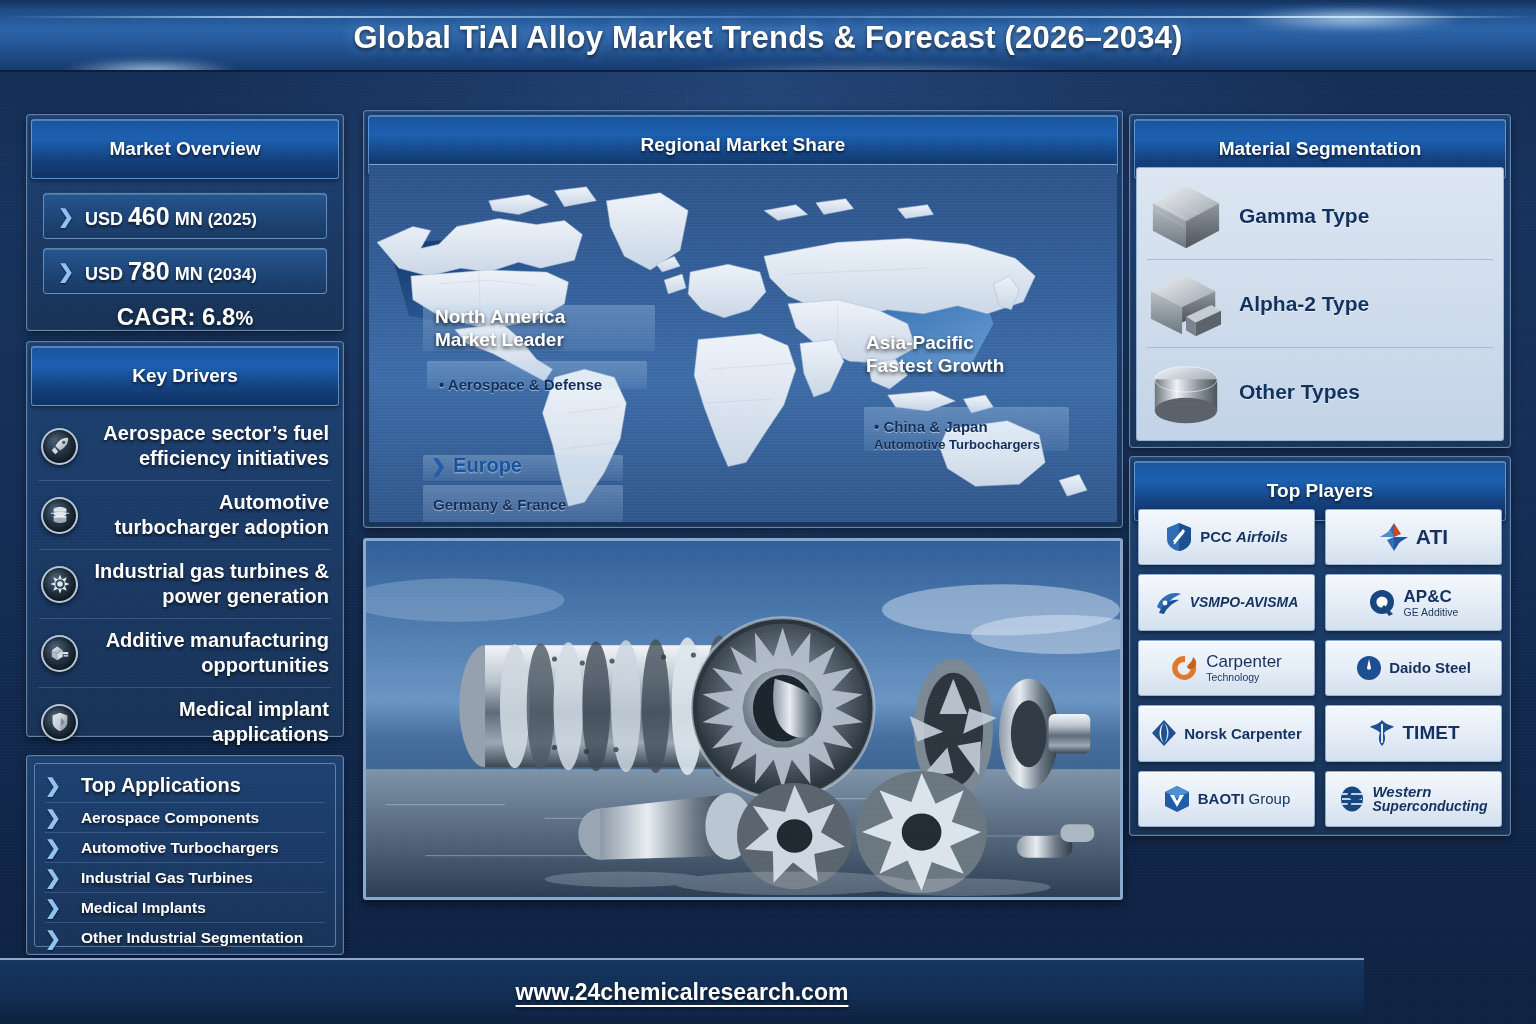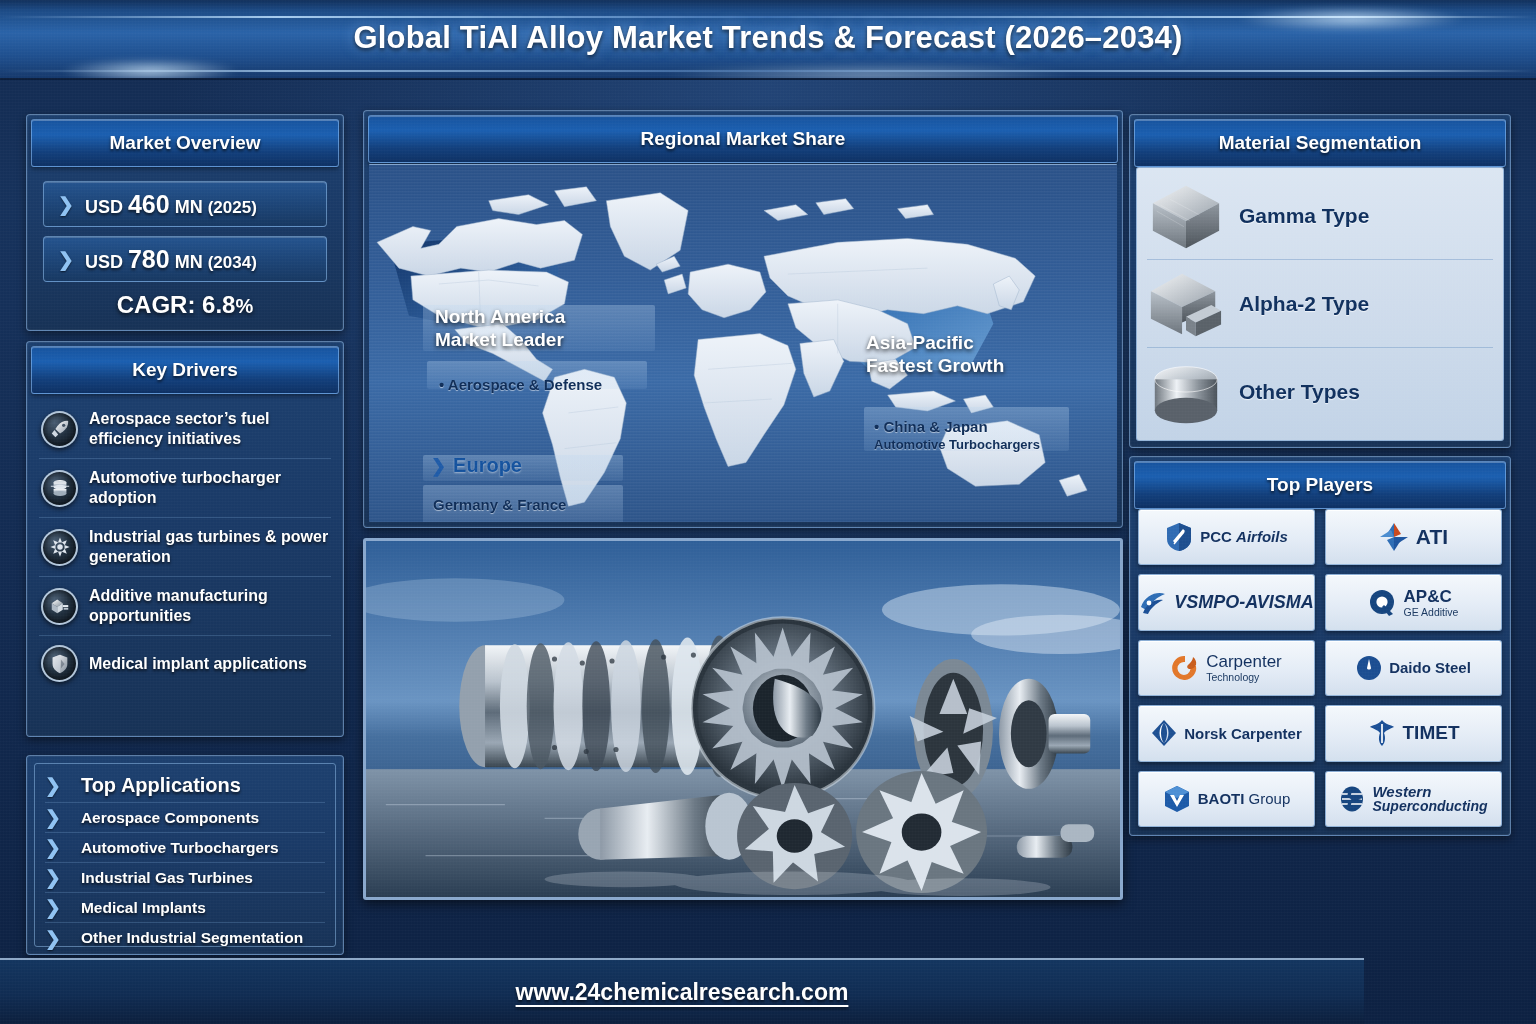--- a/index.html
+++ b/index.html
@@ -20,21 +20,21 @@
   #poster::after{
     content:""; position:absolute; inset:0; pointer-events:none;
     background-image:
       repeating-linear-gradient(0deg, rgba(255,255,255,.030) 0 1px, rgba(0,0,0,0) 1px 3px),
       repeating-linear-gradient(90deg, rgba(255,255,255,.018) 0 1px, rgba(0,0,0,0) 1px 3px);
     opacity:.55;
   }
 
   
   #header{
-    position:absolute; left:0; top:0; width:1536px; height:80px;
+    position:absolute; left:0; top:0; width:1536px; height:72px;
     background:
       linear-gradient(180deg,#11305c 0%,#1d4b86 14%,#2a63a8 42%,#1f4f8e 72%,#16396c 100%);
     overflow:hidden;
     border-bottom:2px solid #0b1d3a;
   }
   #header .glowbar{
     position:absolute; left:0; right:0; height:2px;
     background:linear-gradient(90deg,rgba(160,205,255,0) 0%,rgba(190,225,255,.85) 18%,rgba(120,175,240,.35) 50%,rgba(200,230,255,.9) 88%,rgba(160,205,255,0) 100%);
   }
   #header .g1{ top:16px; } #header .g2{ top:70px; opacity:.8;} #header .g3{ top:80px; opacity:.45;}
@@ -67,21 +67,21 @@
 
   
   .panel{
     position:absolute;
     border:1px solid rgba(150,190,235,.55);
     border-radius:4px;
     background:linear-gradient(180deg,#1d406f 0%,#1a3a67 45%,#173256 100%);
     box-shadow:0 3px 8px rgba(0,0,0,.45), inset 0 0 0 1px rgba(255,255,255,.05);
   }
   .panel-head{
-    height:48px; margin:4px 4px 0 4px;
+    height:60px; margin:4px 4px 0 4px;
     background:linear-gradient(180deg,#17539e 0%,#1b5fb0 32%,#123f7c 70%,#0e3164 100%);
     border:1px solid rgba(140,190,245,.6);
     border-radius:3px;
     display:flex; align-items:center; justify-content:center;
     box-shadow:0 2px 4px rgba(0,0,0,.4), inset 0 1px 0 rgba(255,255,255,.25);
   }
   .panel-head span{
     font-size:19px; font-weight:bold; color:#fff;
     text-shadow:0 2px 3px rgba(0,0,0,.7);
   }
@@ -121,22 +121,23 @@
   .kd-row:last-child{ border-bottom:none; }
   .kd-ico{
     flex:0 0 37px; width:37px; height:37px; border-radius:50%;
     background:radial-gradient(circle at 34% 28%, #4a5e74 0%, #21303f 48%, #0c141d 100%);
     border:2px solid rgba(205,225,245,.85);
     box-shadow:0 2px 5px rgba(0,0,0,.6), inset 0 0 7px rgba(0,0,0,.7);
     display:flex; align-items:center; justify-content:center;
   }
   .kd-ico svg{ width:22px; height:22px; display:block; }
   .kd-txt{
-    color:#fff; font-size:16px; font-weight:bold; line-height:1.25;
+    color:#fff; font-size:20px; font-weight:bold; line-height:1.25;
     text-shadow:0 2px 3px rgba(0,0,0,.7);
+    text-align:right;
   }
 
   
   #top-applications{ left:26px; top:755px; width:318px; height:200px; }
   .ta-inner{
     position:absolute; inset:7px;
     border:1px solid rgba(150,195,240,.5); border-radius:3px;
     padding:5px 10px 5px 10px;
   }
   .ta-row{
@@ -844,21 +845,21 @@
         </svg>
         <span class="tp-name" style="font-size:21px">ATI</span>
       </div>
 
       <div class="tp-card">
         <svg width="28" height="24" viewBox="0 0 28 24">
           <path d="M2 16 C6 4, 18 0, 26 3 C18 6, 12 11, 9 20 Z" fill="#2d6db5"></path>
           <path d="M4 22 C8 12, 16 8, 24 9 C16 13, 11 18, 9 23 Z" fill="#1b4f96"></path>
           <circle cx="10" cy="12" r="2.4" fill="#ffffff"></circle>
         </svg>
-        <span class="tp-name italic" style="font-size:18px">VSMPO-AVISMA</span>
+        <span class="tp-name italic" style="font-size:14px">VSMPO-AVISMA</span>
       </div>
 
       <div class="tp-card">
         <svg width="28" height="28" viewBox="0 0 28 28">
           <circle cx="13" cy="13" r="12" fill="#16457f"></circle>
           <circle cx="13" cy="13" r="5.6" fill="#ffffff"></circle>
           <path d="M15 16 L24 25 L20 27 L13 18 Z" fill="#16457f"></path>
         </svg>
         <span class="tp-stack">
           <span class="tp-name" style="font-size:17px">AP&amp;C</span>

